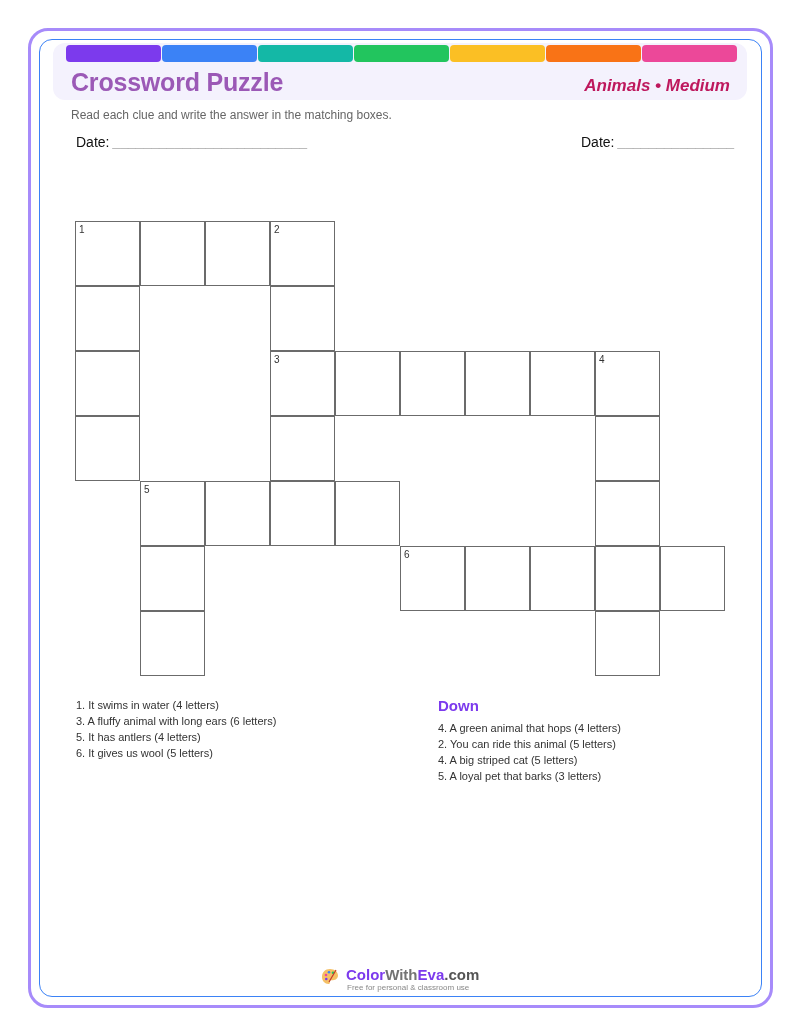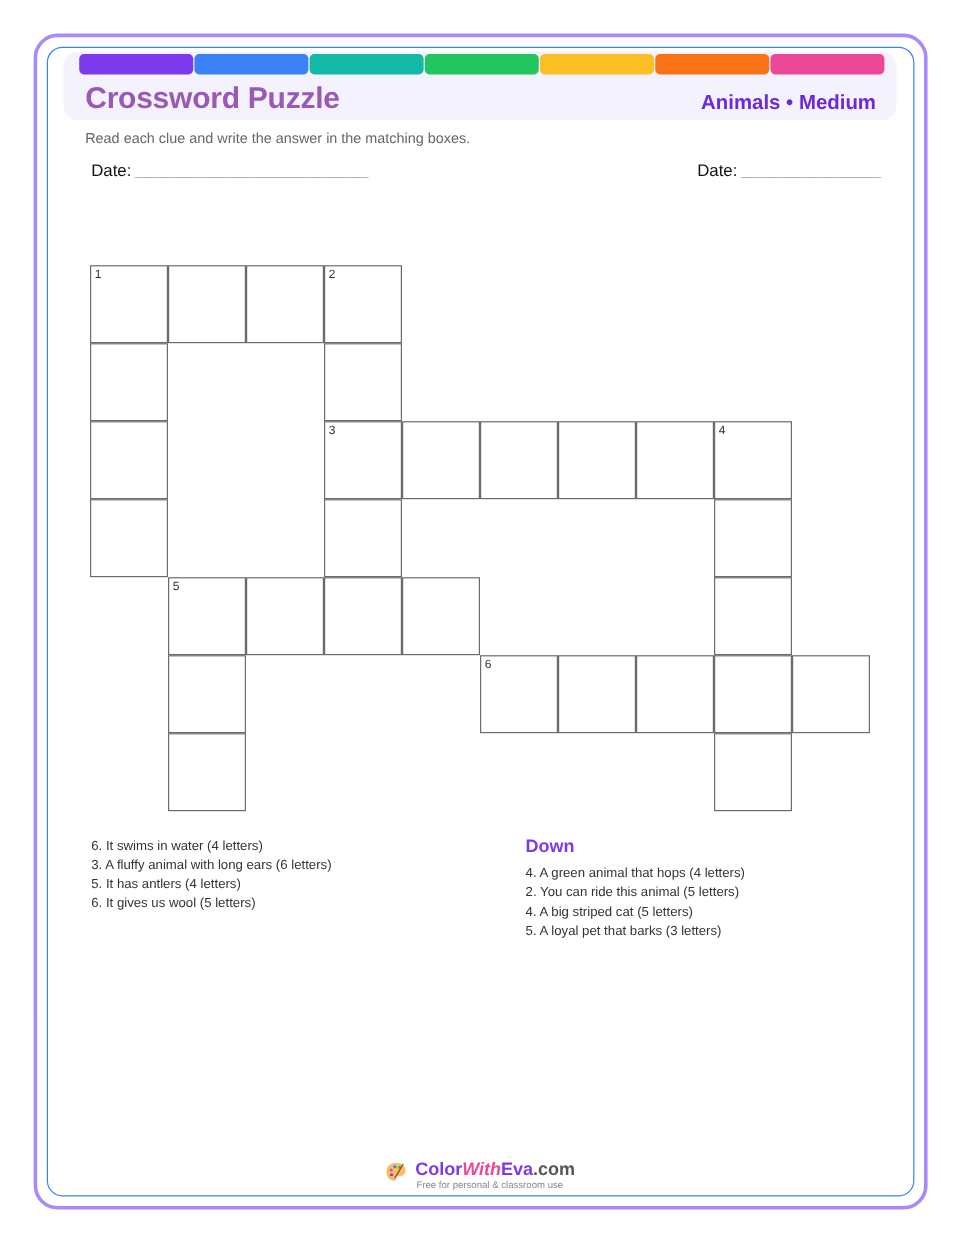--- a/index.html
+++ b/index.html
@@ -21,21 +21,21 @@
     }
     .color-bar { position: absolute; left: 13px; top: 2px; display: flex; gap: 1px; }
     .color-seg { height: 17px; border-radius: 4px; }
 
     .title {
       position: absolute; left: 18px; top: 25px;
       font-size: 25px; font-weight: bold; color: #9b59b6; letter-spacing: -0.2px;
     }
     .subtitle {
       position: absolute; right: 17px; top: 33px;
-      font-size: 17px; font-weight: bold; color: #6d28d9;
+      font-size: 17px; font-weight: bold; color: #be185d; font-style: italic;
     }
 
     .instructions {
       position: absolute; left: 71px; top: 108px;
       font-size: 12px; color: #666;
     }
     .name-field { position: absolute; left: 76px; top: 134px; font-size: 14px; color: #111; }
     .date-field { position: absolute; left: 581px; top: 134px; font-size: 14px; color: #111; }
     .blank { color: #888; font-style: italic; }
 
@@ -49,21 +49,21 @@
     }
 
     .clues-col { position: absolute; top: 697px; }
     .clues-title { font-size: 15px; font-weight: bold; color: #7c3aed; margin-bottom: 6px; }
     .clue { font-size: 11px; color: #333; line-height: 16px; }
 
     .footer { position: absolute; left: 320px; top: 966px; display: flex; align-items: flex-start; }
     .palette-icon { width: 20px; height: 20px; margin-right: 6px; margin-top: 1px; }
     .brand { font-size: 15px; font-weight: bold; line-height: 17px; }
     .brand .c1 { color: #7c3aed; }
-    .brand .c2 { color: #ec4899; font-style: italic; }
+    .brand .c2 { color: #737373; }
     .brand .c3 { color: #7c3aed; }
     .brand .c4 { color: #555; }
     .tagline { font-size: 8px; color: #888; line-height: 9px; margin-left: 1px; }
   </style>
 </head>
 <body>
 
 <div class="outer-frame"></div>
 <div class="inner-frame"></div>
 
@@ -130,21 +130,21 @@
     </div>
     <div class="cell" style="left: 390px; top: 325px;"></div>
     <div class="cell" style="left: 455px; top: 325px;"></div>
     <div class="cell" style="left: 520px; top: 325px;"></div>
     <div class="cell" style="left: 585px; top: 325px;"></div>
     <div class="cell" style="left: 65px; top: 390px;"></div>
     <div class="cell" style="left: 520px; top: 390px;"></div>
   </div>
 
 <div class="clues-col" style="left:76px;">
-  <div class="clue">6. It swims in water (4 letters)</div>
+  <div class="clue">1. It swims in water (4 letters)</div>
   <div class="clue">3. A fluffy animal with long ears (6 letters)</div>
   <div class="clue">5. It has antlers (4 letters)</div>
   <div class="clue">6. It gives us wool (5 letters)</div>
 </div>
 
 <div class="clues-col" style="left:414px;margin-left:24px;">
   <div class="clues-title">Down</div>
   <div class="clue">4. A green animal that hops (4 letters)</div>
   <div class="clue">2. You can ride this animal (5 letters)</div>
   <div class="clue">4. A big striped cat (5 letters)</div>

